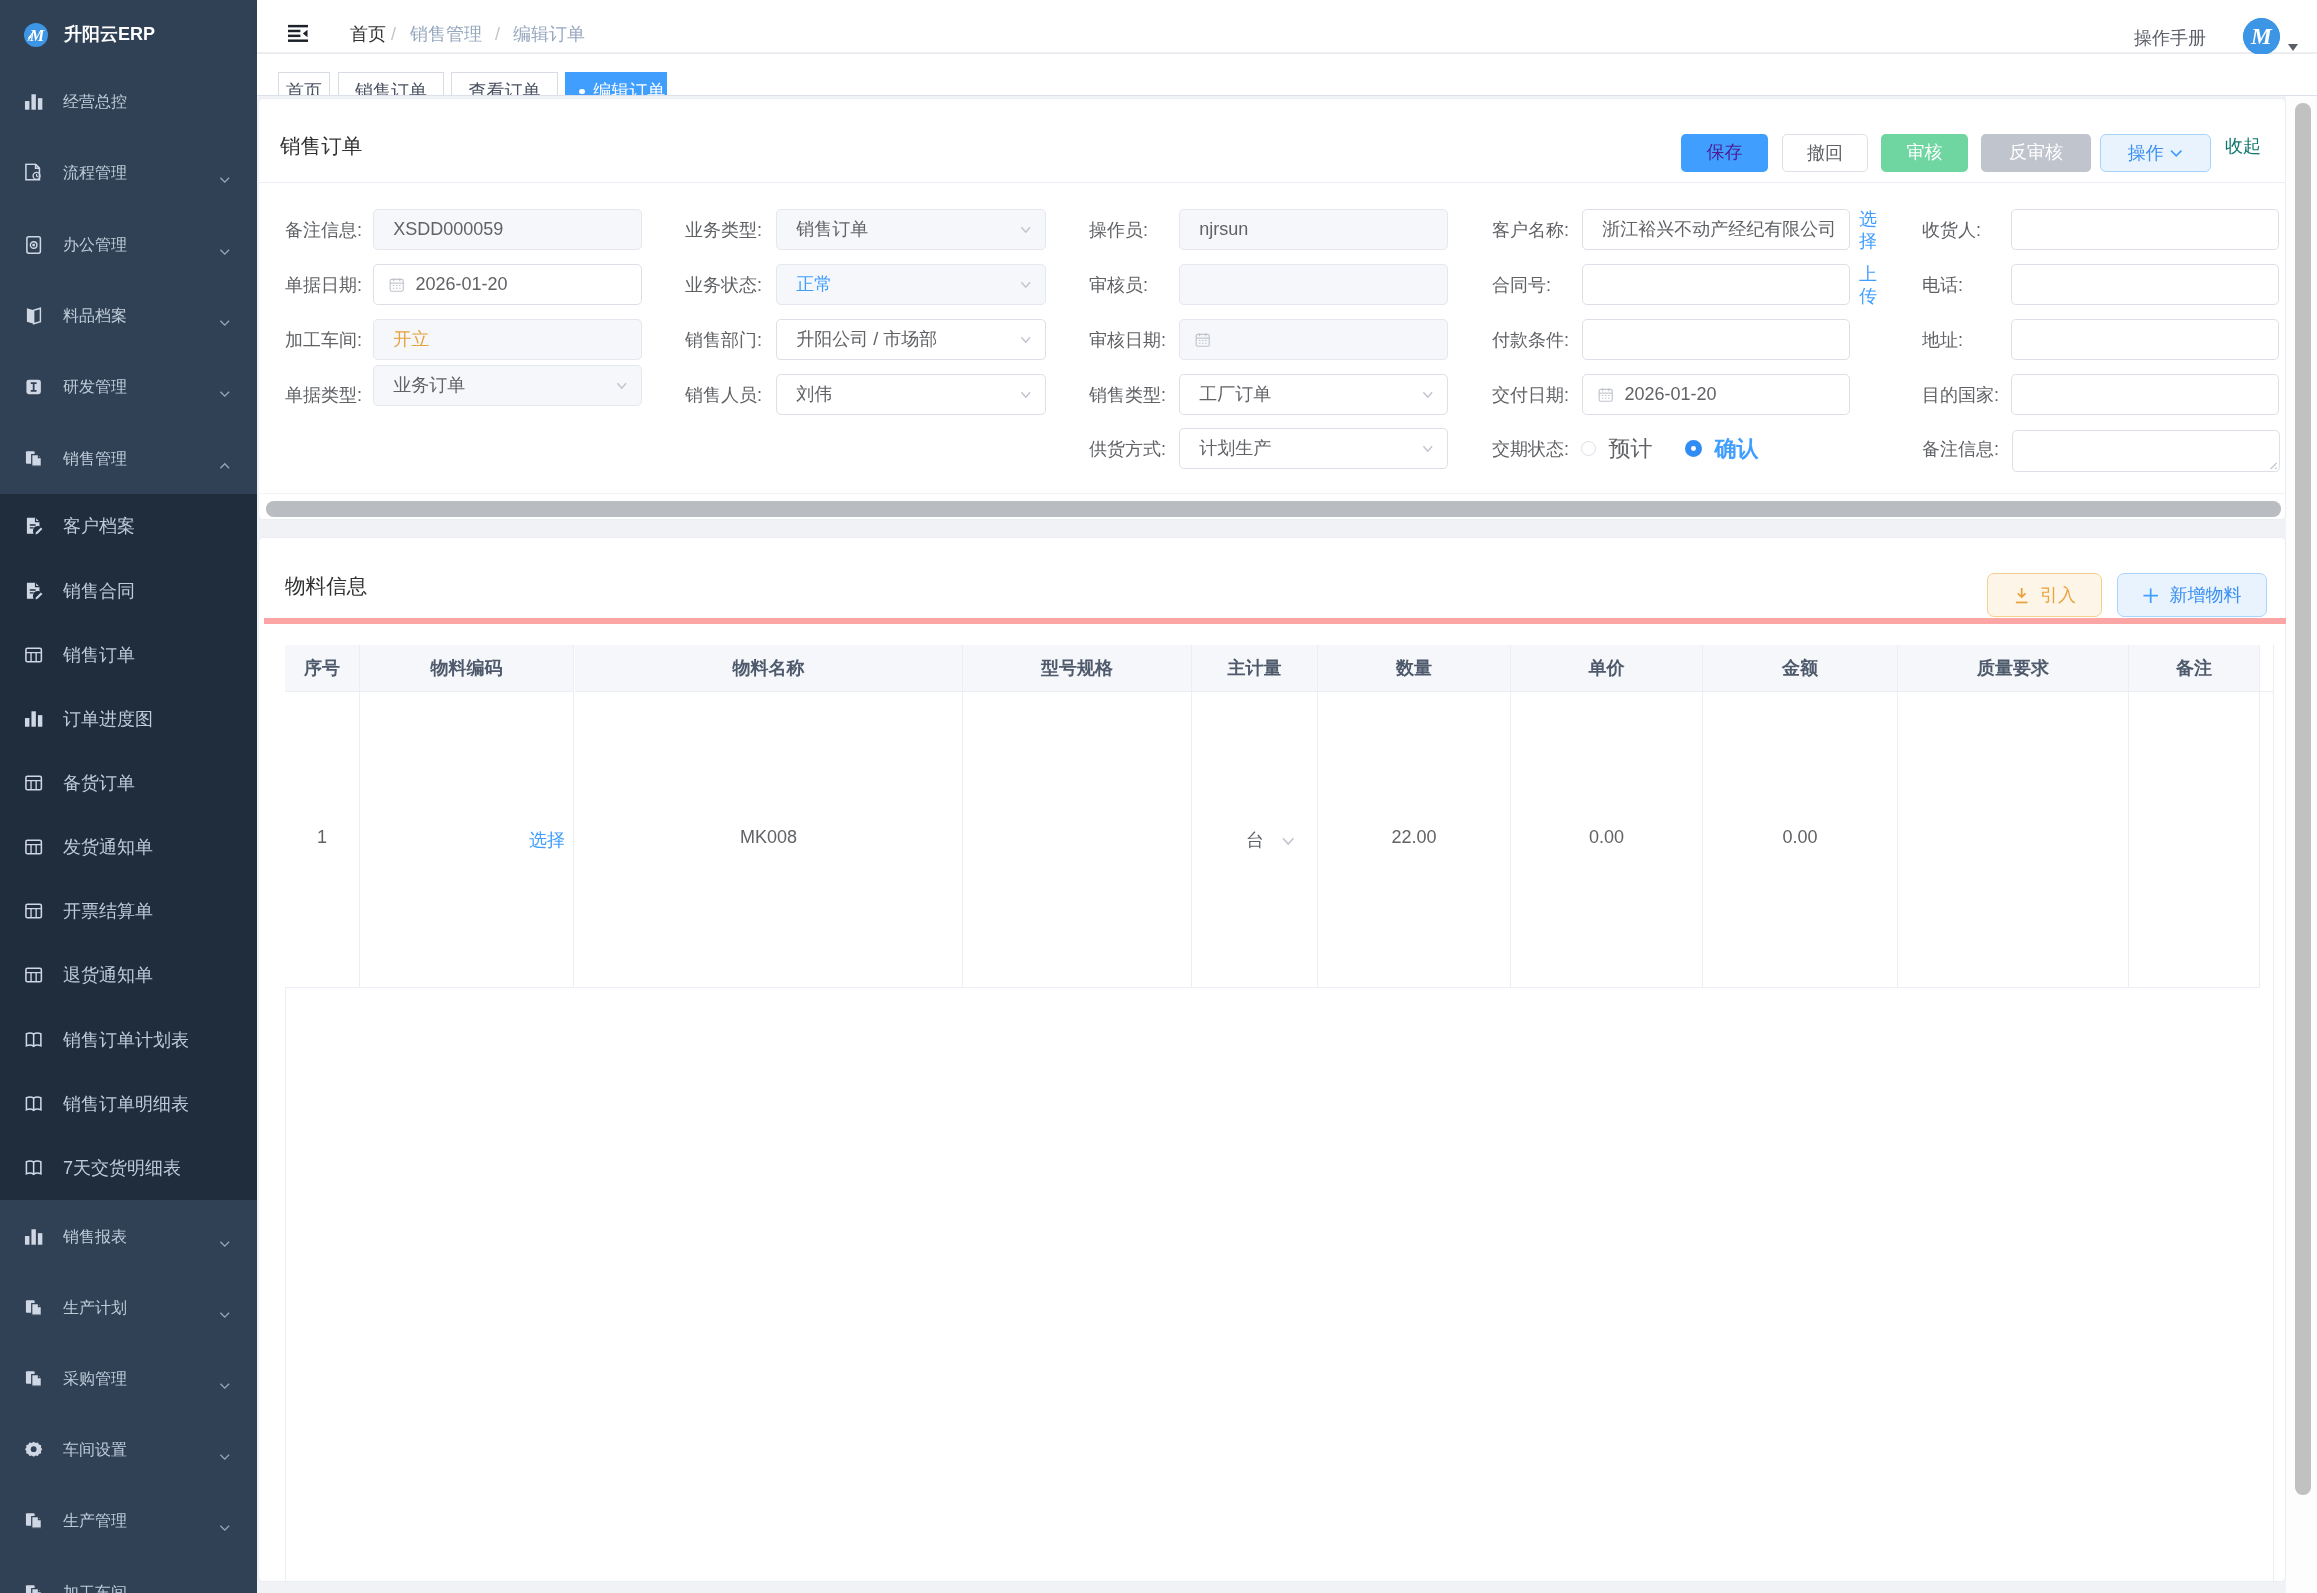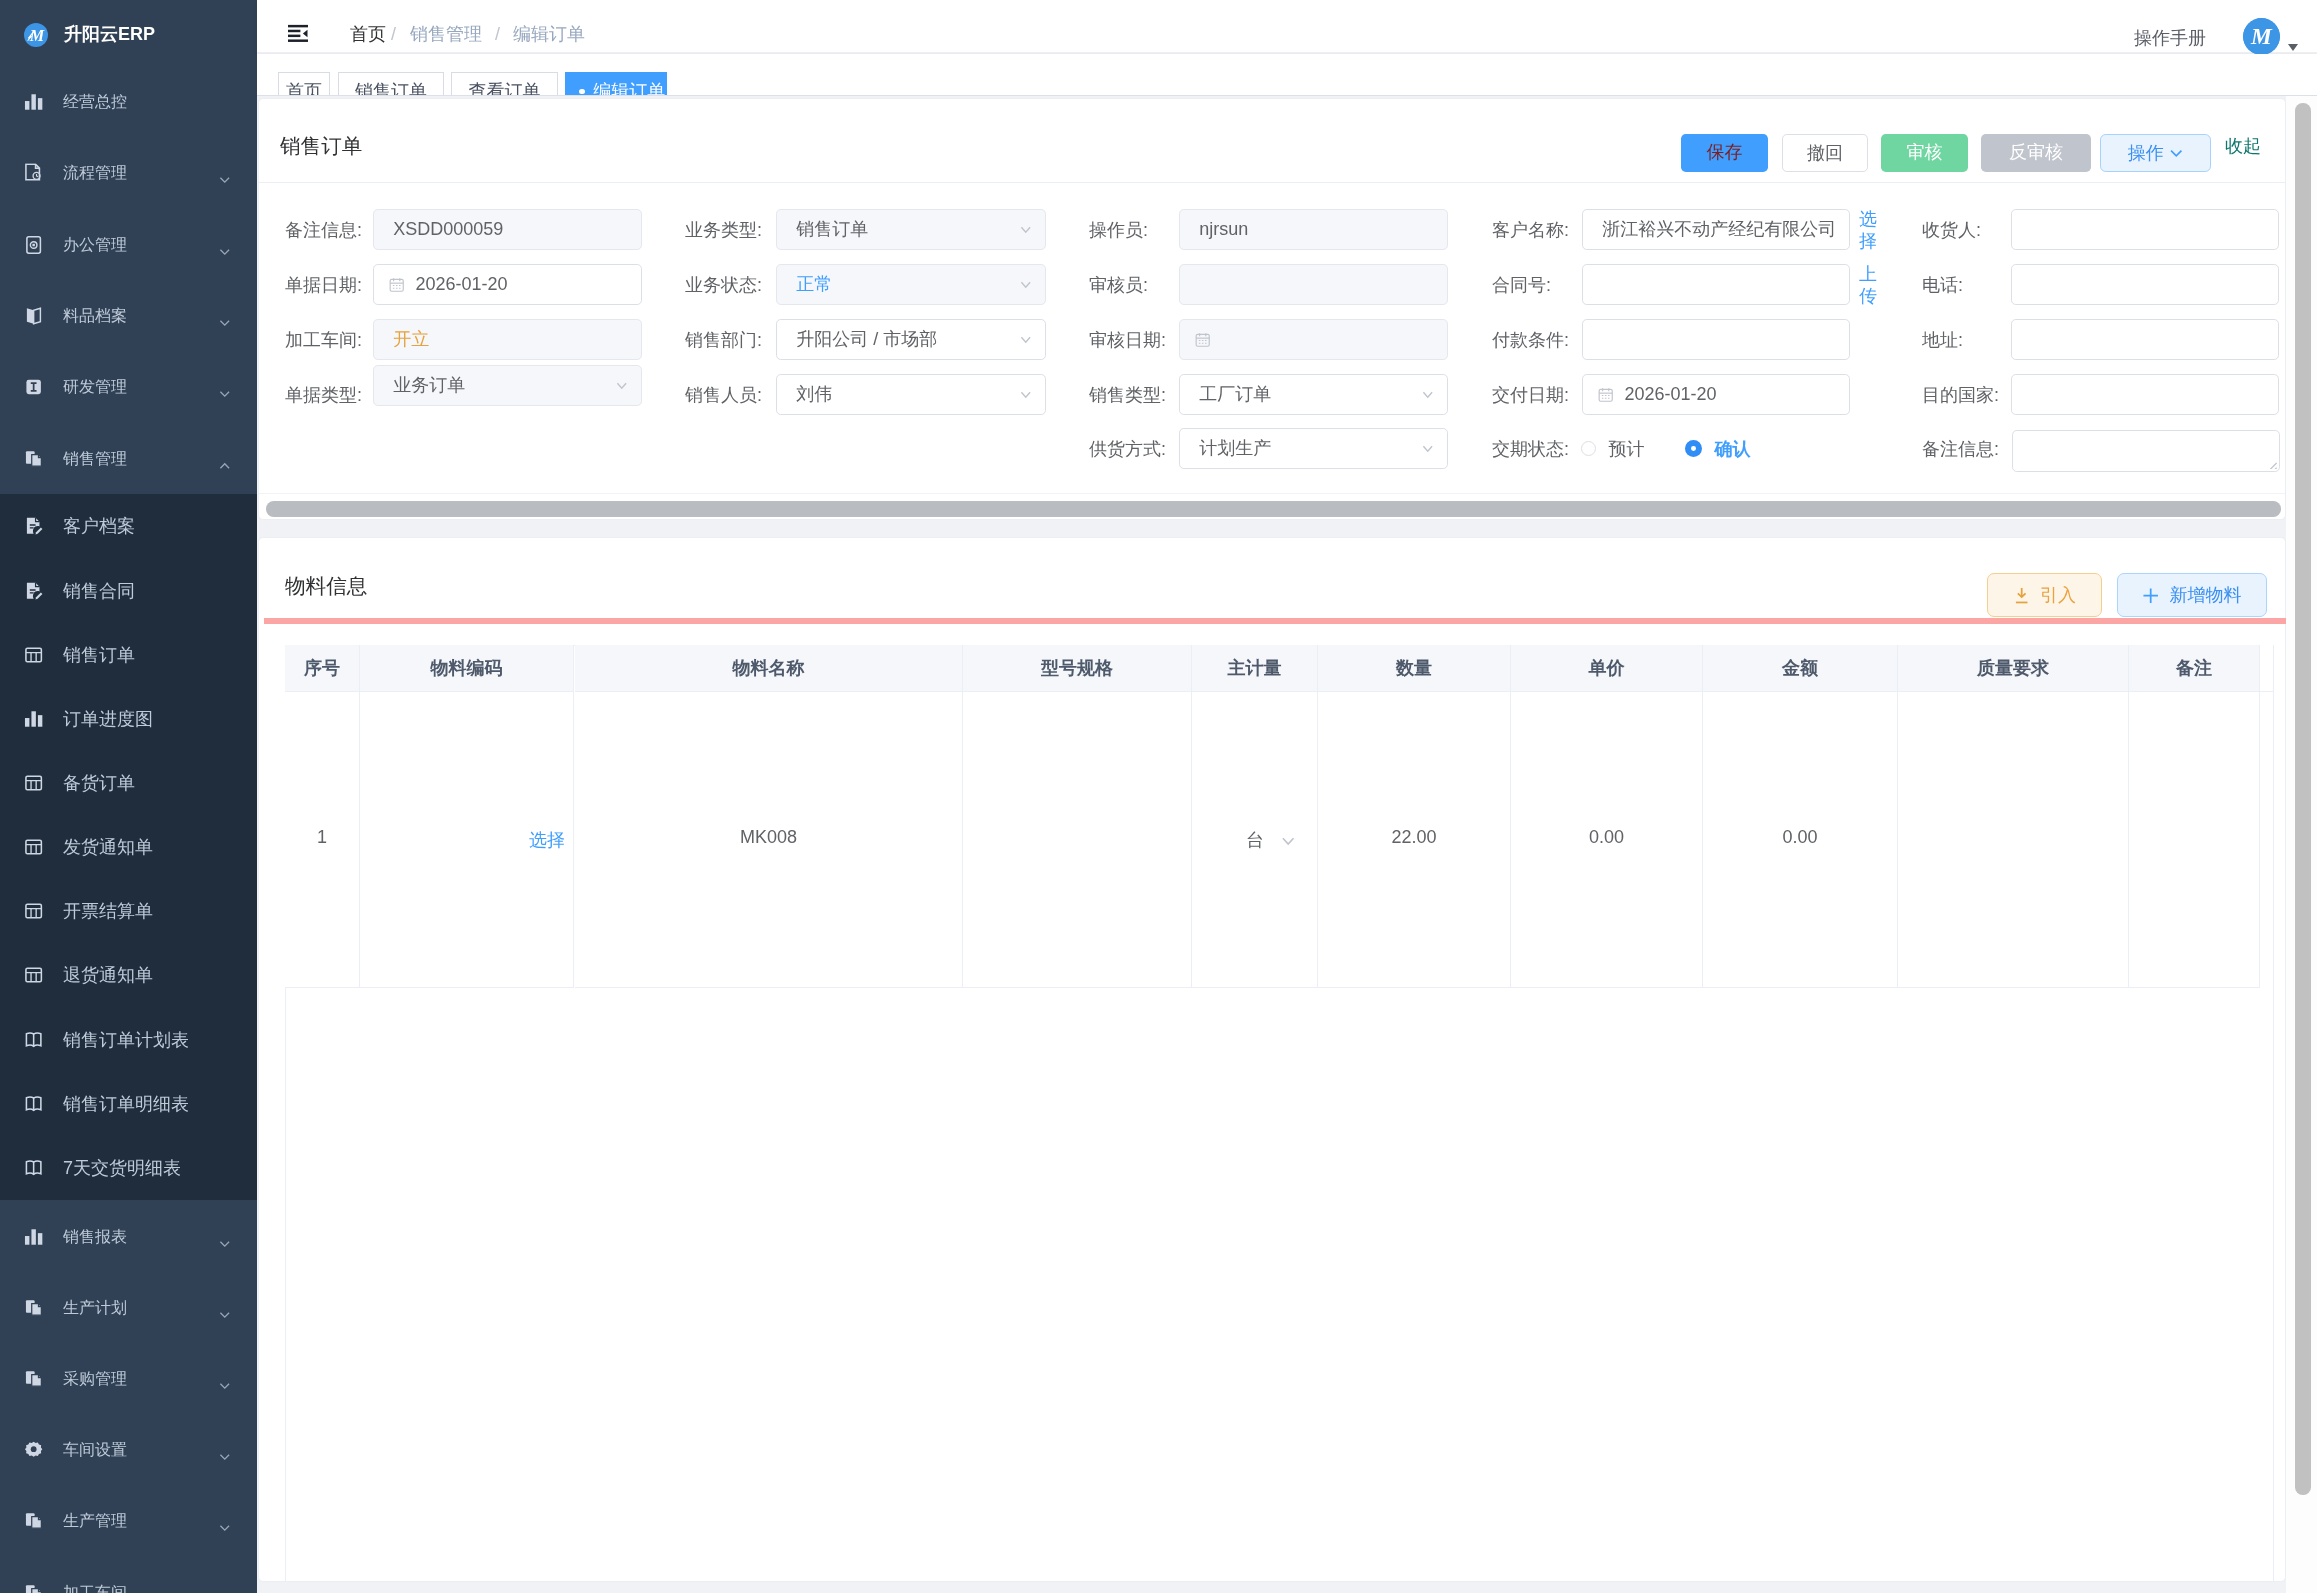--- a/index.html
+++ b/index.html
@@ -40,41 +40,41 @@
 #card1 { top:0px; height:422px; }
 #card2 { top:439px; height:1045px; }
 
 
 .ctitle { position:absolute; left:21px; font-size:20.6px; color:#303133; }
 #c1head { position:absolute; left:0; top:0; width:100%; height:84px; border-bottom:1px solid #ebeef5; }
 #c1head .ctitle { top:33px; }
 
 
 .btn { position:absolute; top:35px; height:38px; border-radius:4.8px; font-size:18px; line-height:36px; text-align:center; }
-.b-save { left:1422px; width:87px; background:#409eff; color:#7f1d1d; }
+.b-save { left:1422px; width:87px; background:#409eff; color:#4c1d95; }
 .b-cancel { left:1523px; width:86px; background:#fff; border:1px solid #dcdfe6; color:#606266; }
 .b-audit { left:1622px; width:87px; background:#6fd5a1; color:#fff; }
 .b-unaudit { left:1722px; width:110px; background:#c0c4cc; color:#fff; }
 .b-op { left:1841px; width:111px; background:#e9f3fe; border:1.4px solid #a6d2fe; color:#3a8ff0; border-radius:5.8px; }
 .b-fold { position:absolute; left:1966px; top:38px; color:#0f766e; font-size:18px; line-height:19.3px; }
 
 
 .lbl { position:absolute; height:41px; line-height:42px; font-size:18px; color:#606266; white-space:nowrap; }
 .inp { position:absolute; width:269px; height:41px; background:#fff; border:1.3px solid #dcdfe6; border-radius:4.8px; font-size:18px; color:#606266; line-height:38px; padding-left:19.3px; white-space:nowrap; }
 .inp.dis { background:#f5f7fa; border-color:#e4e7ed; }
 .chev { position:absolute; right:12.6px; top:12.6px; width:13.5px; height:13.5px; }
 .chev svg, .car svg { display:block; width:100%; height:100%; }
 .cal { display:inline-block; width:15.4px; height:15.4px; margin-left:-3.9px; margin-right:10.6px; vertical-align:-1.9px; }
 .lnk { position:absolute; width:19.3px; color:#409eff; font-size:18px; line-height:22px; }
 
 
 .radio { position:absolute; display:flex; align-items:center; }
 .rc { position:relative; width:15px; height:15px; border-radius:50%; border:1.4px solid #dcdfe6; background:#fff; }
 .rc.on { width:17px; height:17px; border:none; background:#2f8df5; } .rc.on::after { content:""; position:absolute; left:6px; top:6px; width:4.8px; height:4.8px; border-radius:50%; background:#fff; }
-.radio .rt { margin-left:12.6px; font-size:18px; }
+.radio .rt { margin-left:12.6px; font-size:22px; }
 
 
 #remark { position:absolute; left:1753px; top:331px; width:268px; height:42px; border:1.3px solid #dcdfe6; border-radius:4.8px; background:#fff; }
 #remark .rz { position:absolute; right:1.9px; bottom:1.9px; width:11.6px; height:11.6px; overflow:hidden; }
 
 
 #hscroll { position:absolute; left:6.8px; top:402px; width:2015px; height:16px; background:#b9bcc1; border-radius:7.7px; }
 #c1sep { position:absolute; left:0; top:394px; width:100%; height:1px; background:#f2f3f6; }
 
 

